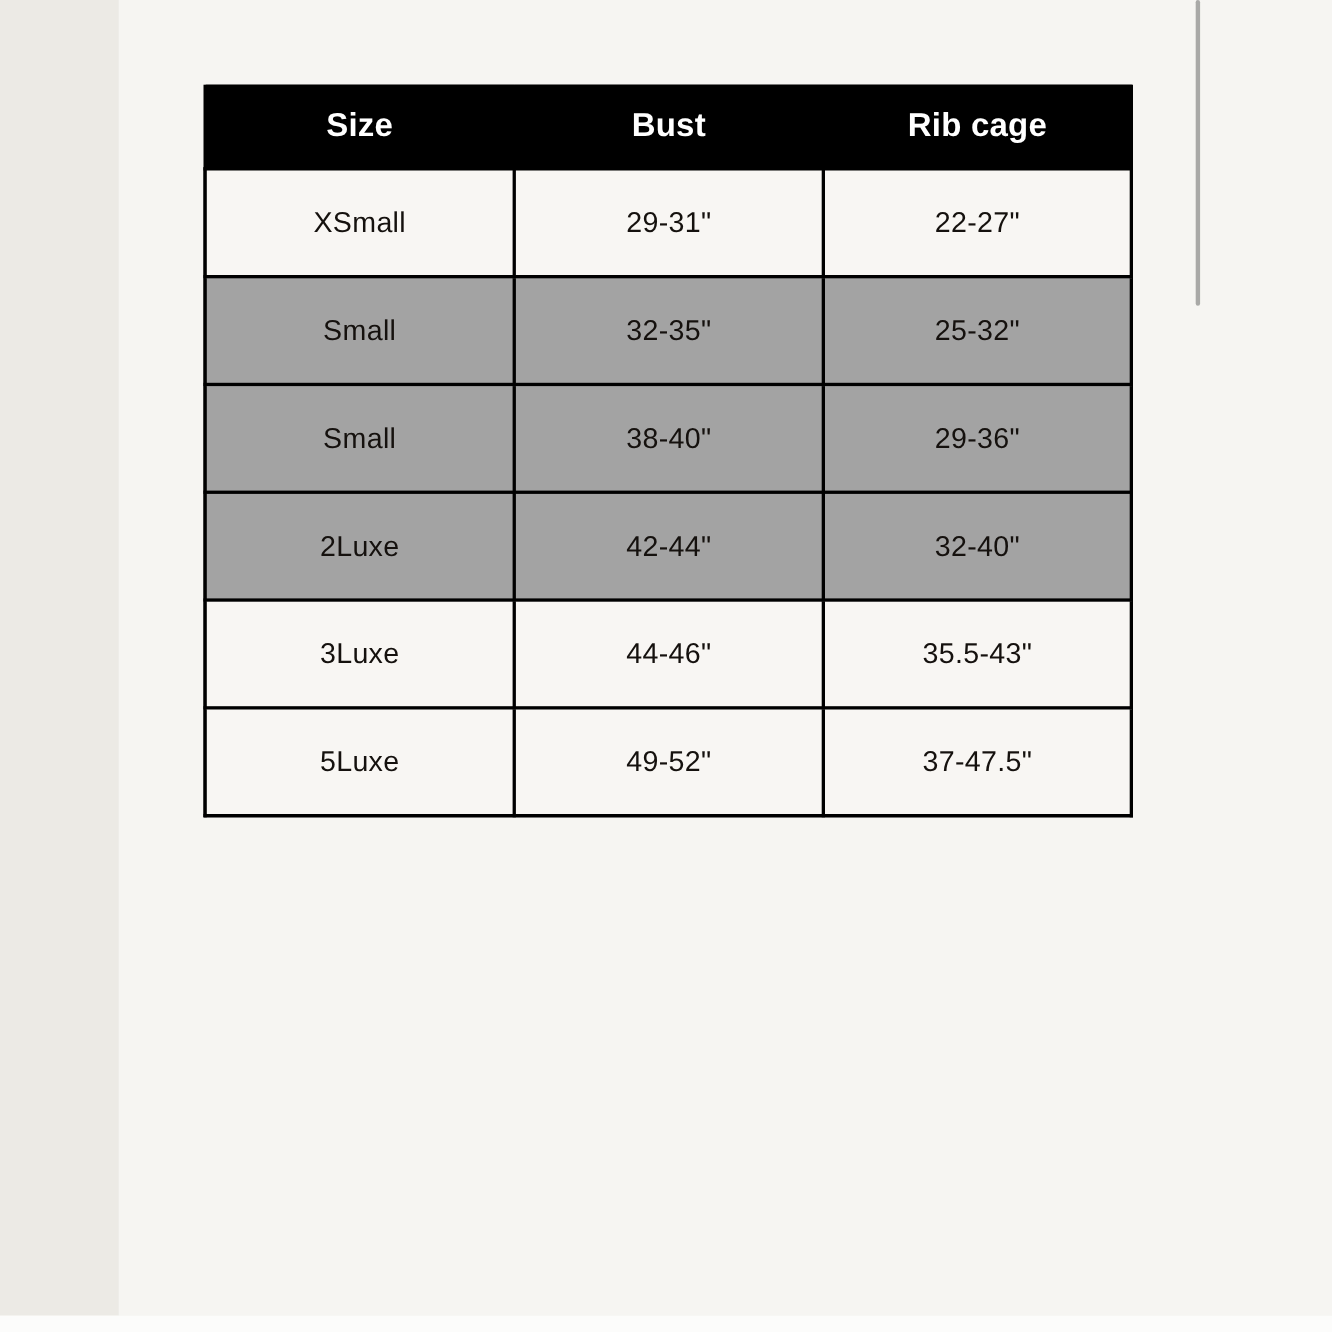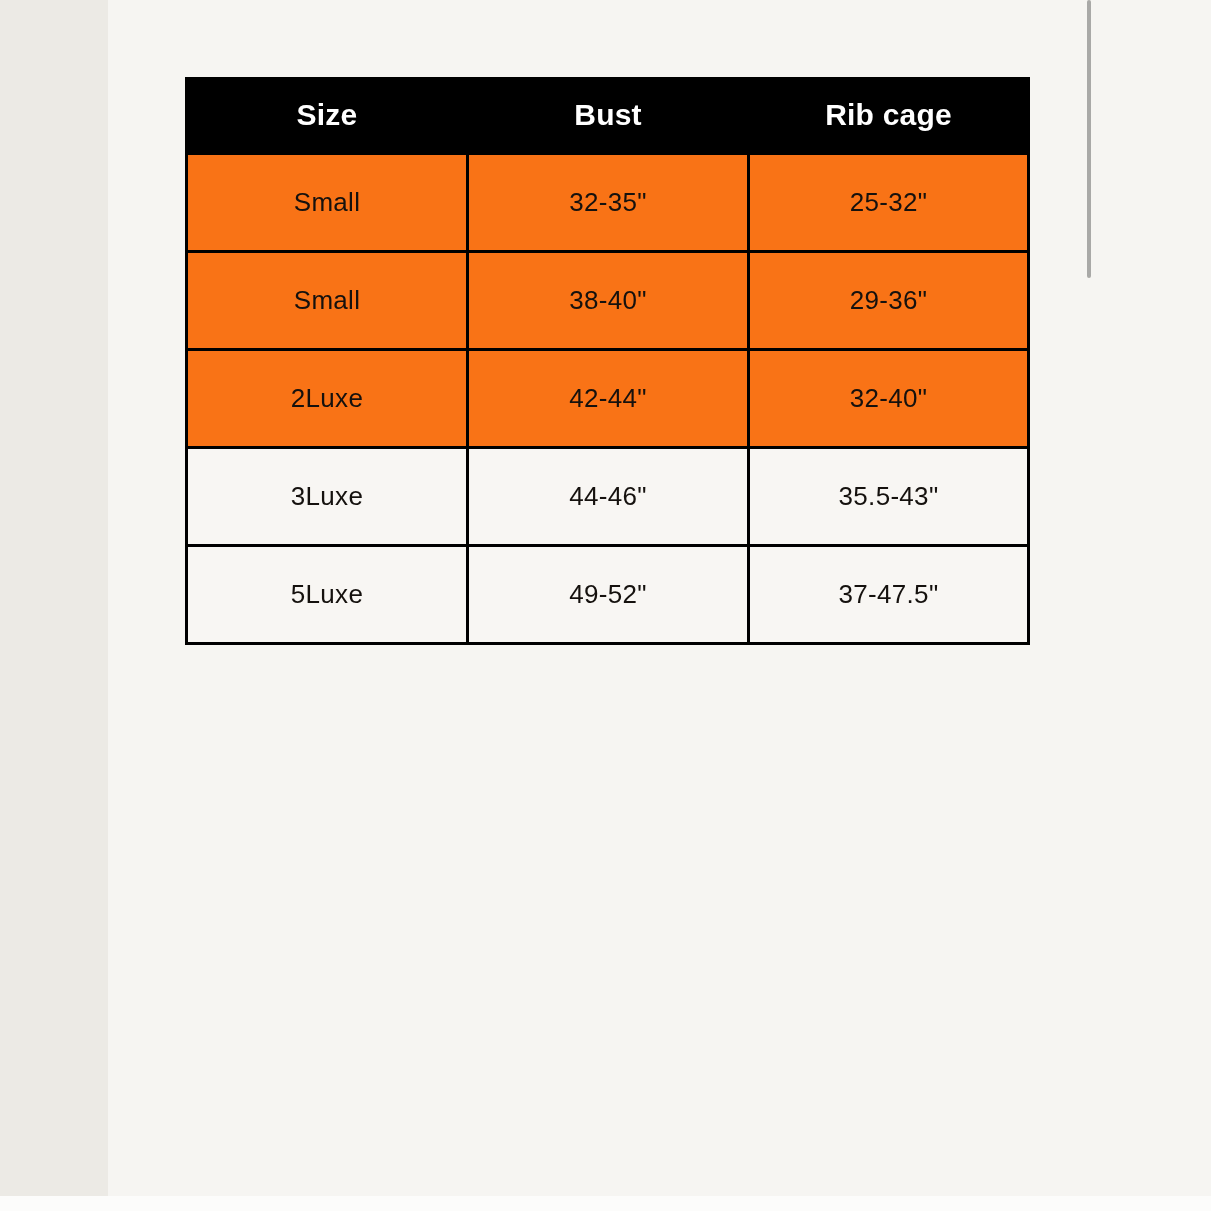--- a/index.html
+++ b/index.html
@@ -97,21 +97,21 @@
     vertical-align: middle;
     font-size: 26px;
     font-weight: 500;
     color: #15110e;
     border: 3px solid #000000;
     padding: 0;
     letter-spacing: 0.3px;
   }
 
   table.size-chart tbody tr.row-light td { background: #f8f6f3; }
-  table.size-chart tbody tr.row-dark  td { background: #f97316; }
+  table.size-chart tbody tr.row-dark  td { background: #a3a3a3; }
 
   table.size-chart tbody tr td:first-child { border-left: 3px solid #000000; }
   table.size-chart tbody tr td:last-child  { border-right: 3px solid #000000; }
   table.size-chart tbody tr:last-child td  { border-bottom: 3px solid #000000; }
 </style>
 </head>
 <body>
 
 <div id="page">
 
@@ -129,20 +129,25 @@
         <col class="c-rib">
       </colgroup>
       <thead>
         <tr>
           <th>Size</th>
           <th>Bust</th>
           <th>Rib cage</th>
         </tr>
       </thead>
       <tbody id="chart-body">
+          <tr class="row-light">
+            <td>XSmall</td>
+            <td>29-31"</td>
+            <td>22-27"</td>
+          </tr>
           <tr class="row-dark">
             <td>Small</td>
             <td>32-35"</td>
             <td>25-32"</td>
           </tr>
           <tr class="row-dark">
             <td>Small</td>
             <td>38-40"</td>
             <td>29-36"</td>
           </tr>

